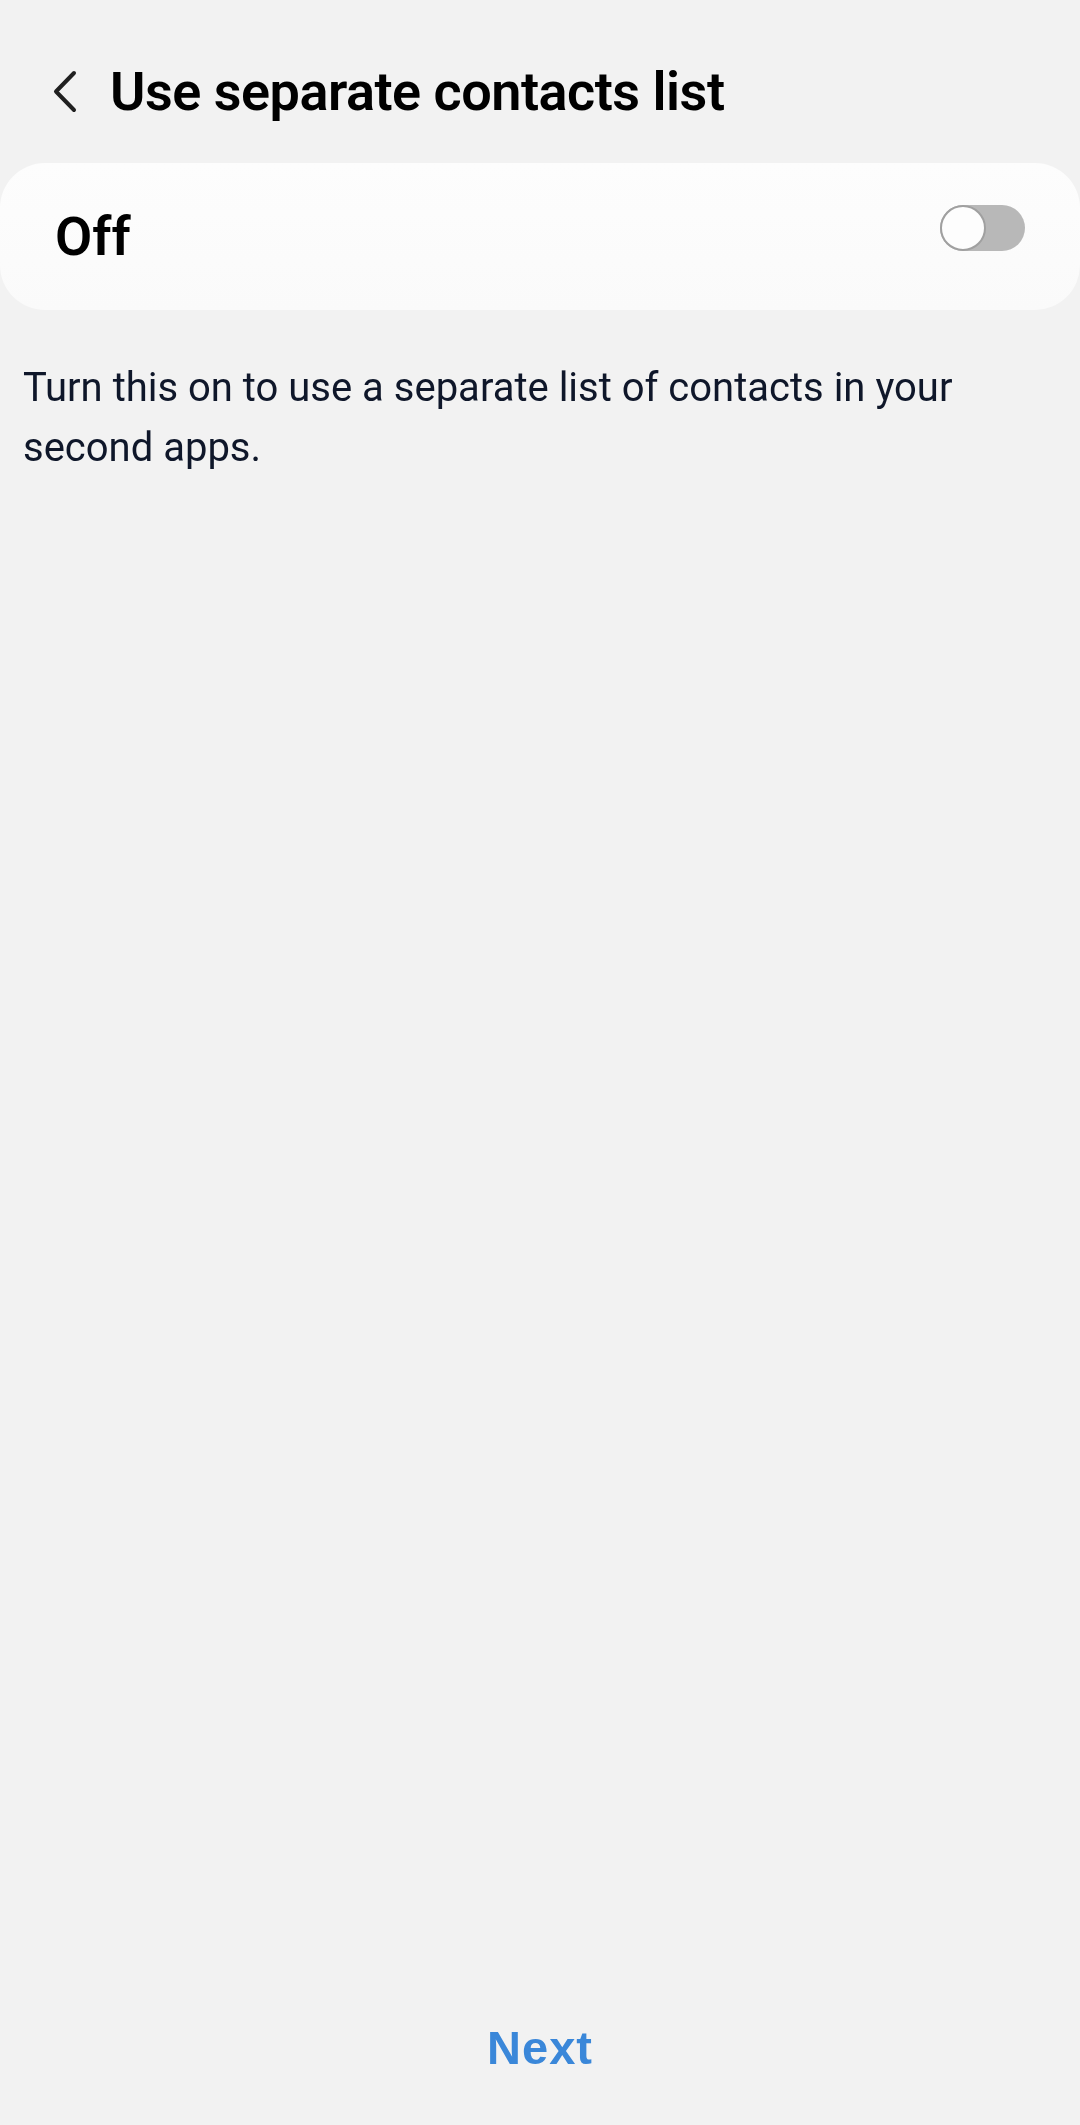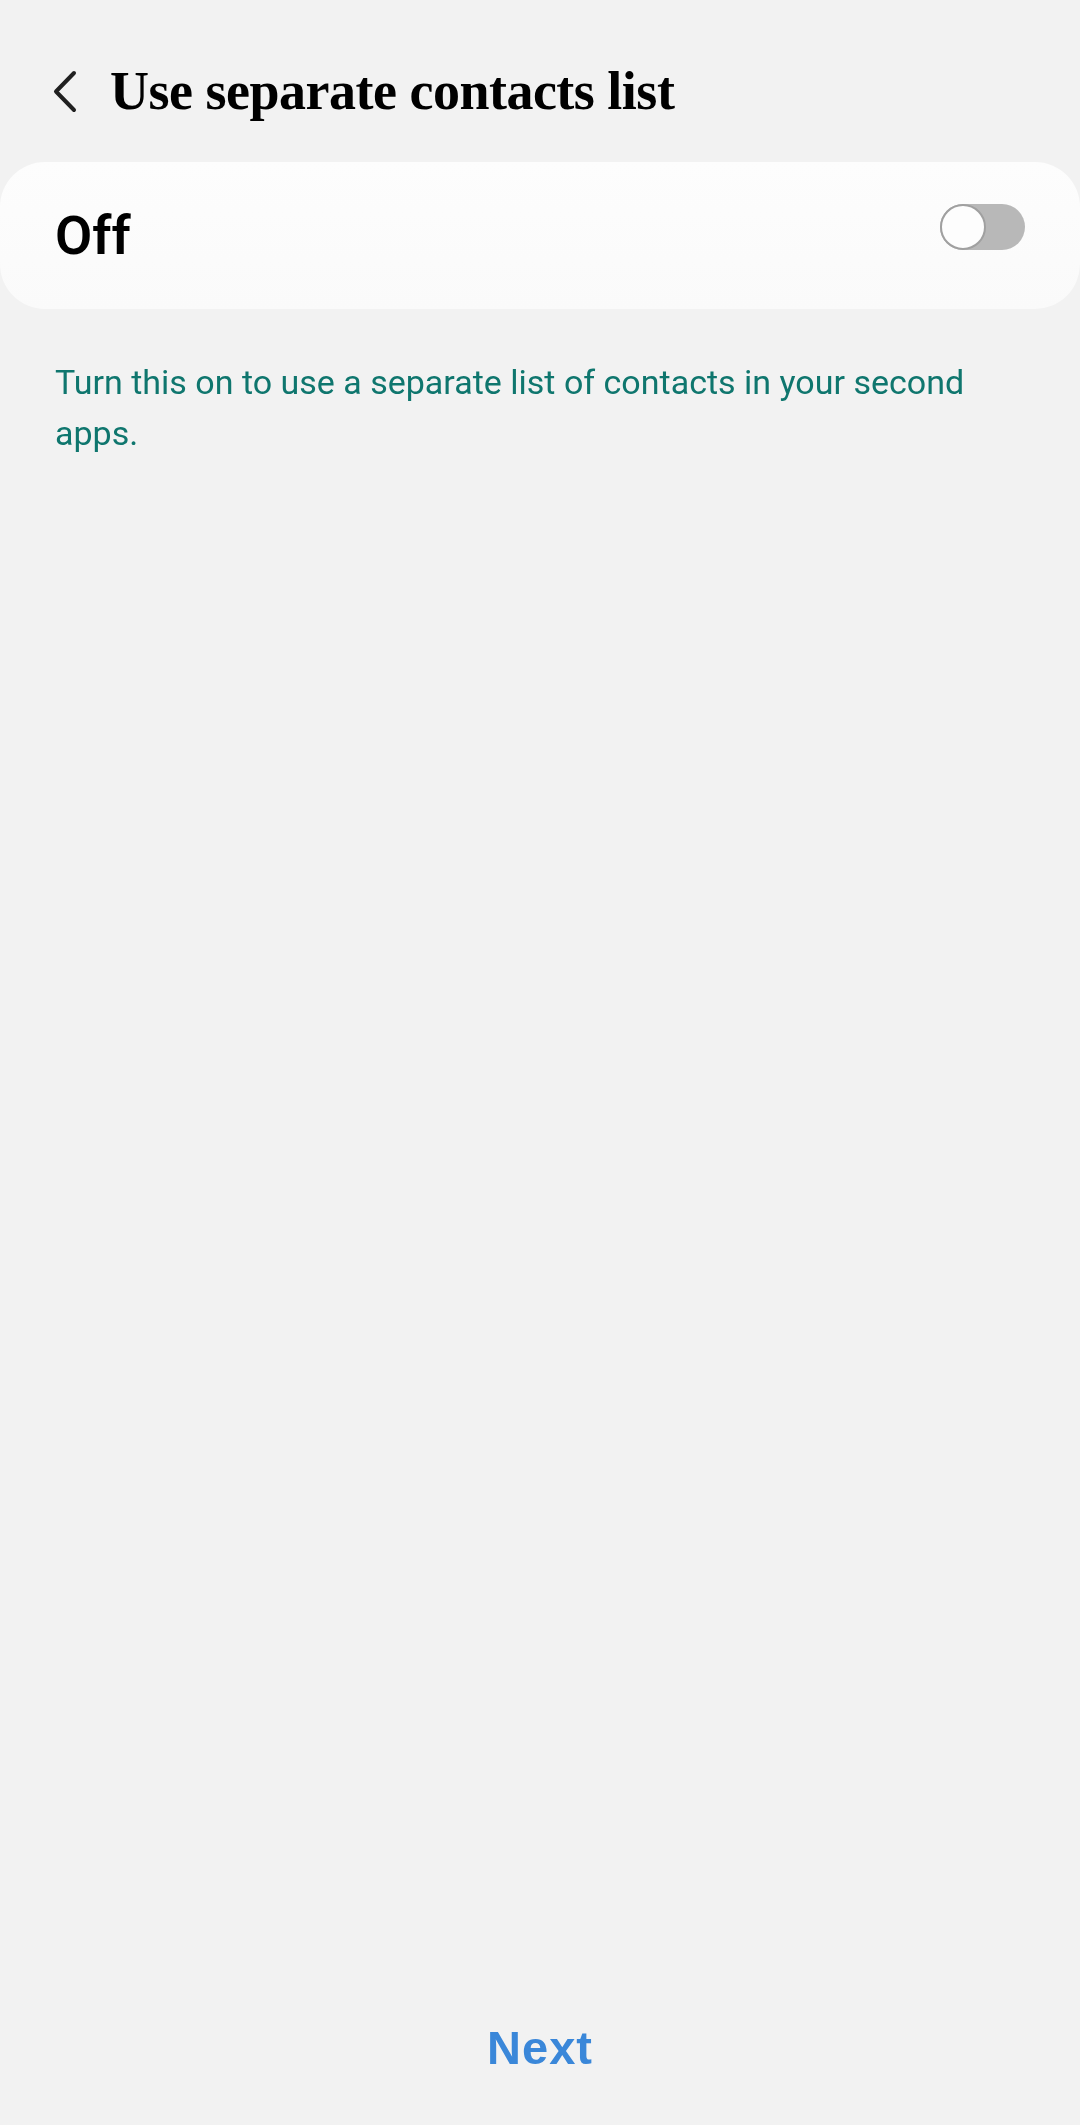--- a/index.html
+++ b/index.html
@@ -15,21 +15,20 @@
       font-family: -apple-system, BlinkMacSystemFont, 'Segoe UI', Roboto, sans-serif;
       position: relative;
       overflow: hidden;
     }
     
     .header {
       display: flex;
       align-items: center;
       padding: 60px 50px 40px 50px;
       gap: 30px;
-      font-family: Liberation Serif, serif;
     }
     
     .back-icon {
       width: 30px;
       height: 45px;
       flex-shrink: 0;
     }
     
     .page-title {
       font-size: 54px;
@@ -68,23 +67,23 @@
       height: 46px;
       background-color: #fdfdfd;
       border: 2px solid #a0a0a0;
       border-radius: 50%;
       position: absolute;
       left: 0;
       top: 0;
     }
     
     .description {
-      padding: 48px 55px;
-      font-size: 34px;
-      color: #0f766e;
+      padding: 48px 23px;
+      font-size: 40px;
+      color: #0f172a;
       line-height: 1.5;
     }
     
     .footer {
       position: absolute;
       bottom: 0;
       left: 0;
       right: 0;
       padding: 50px 12px;
       display: flex;

